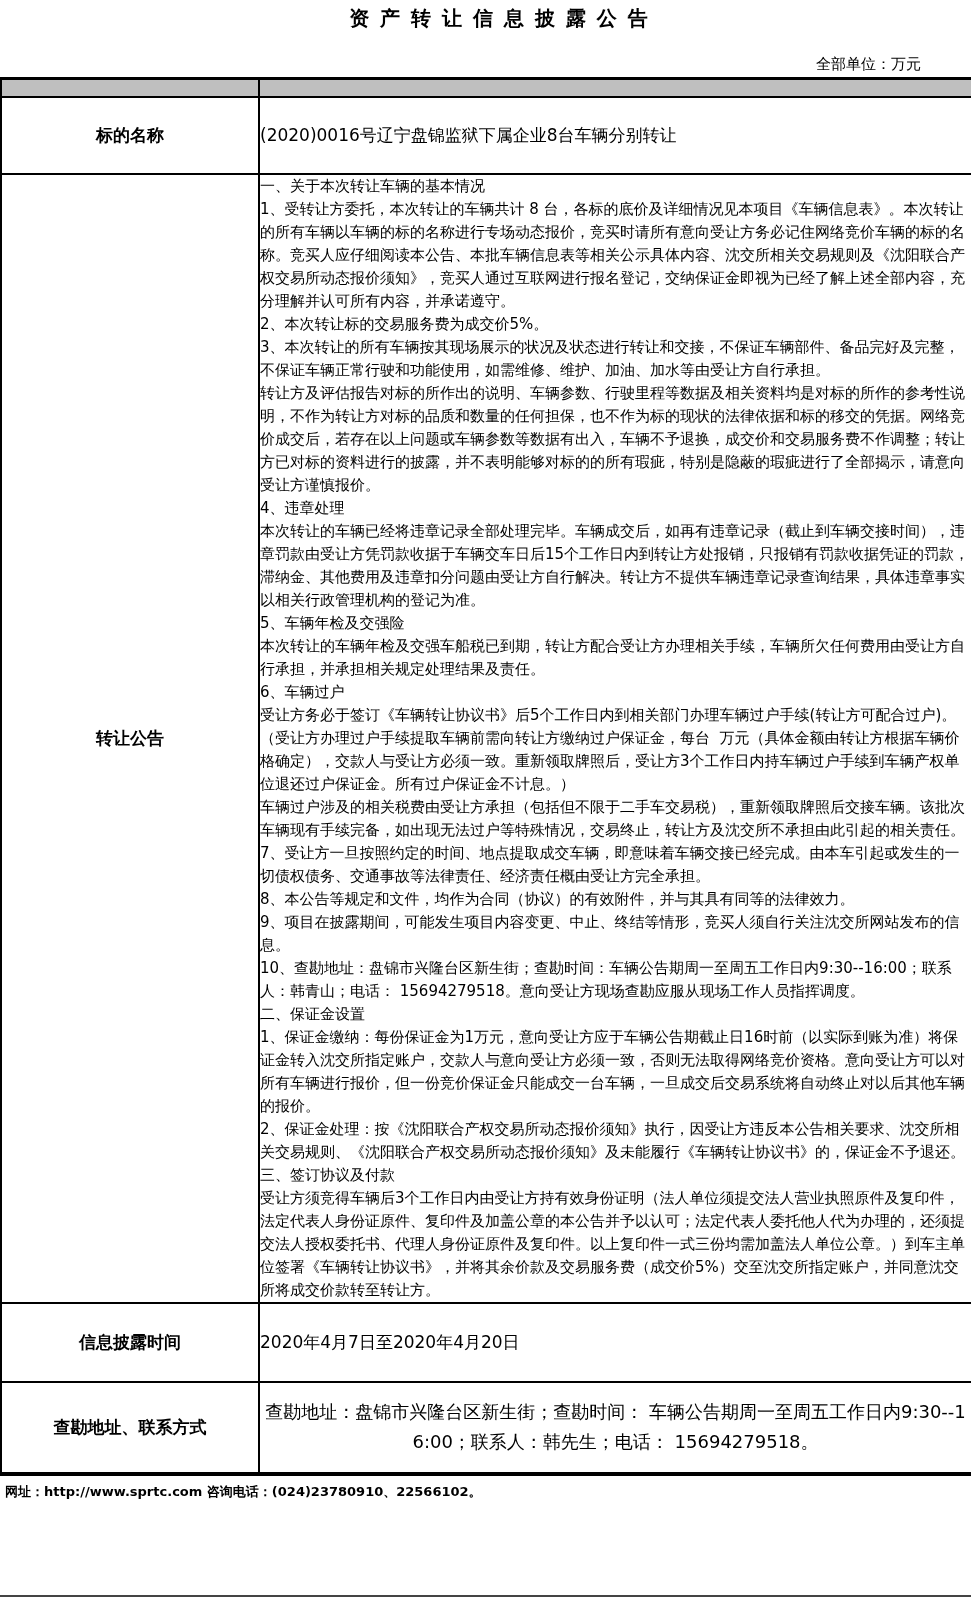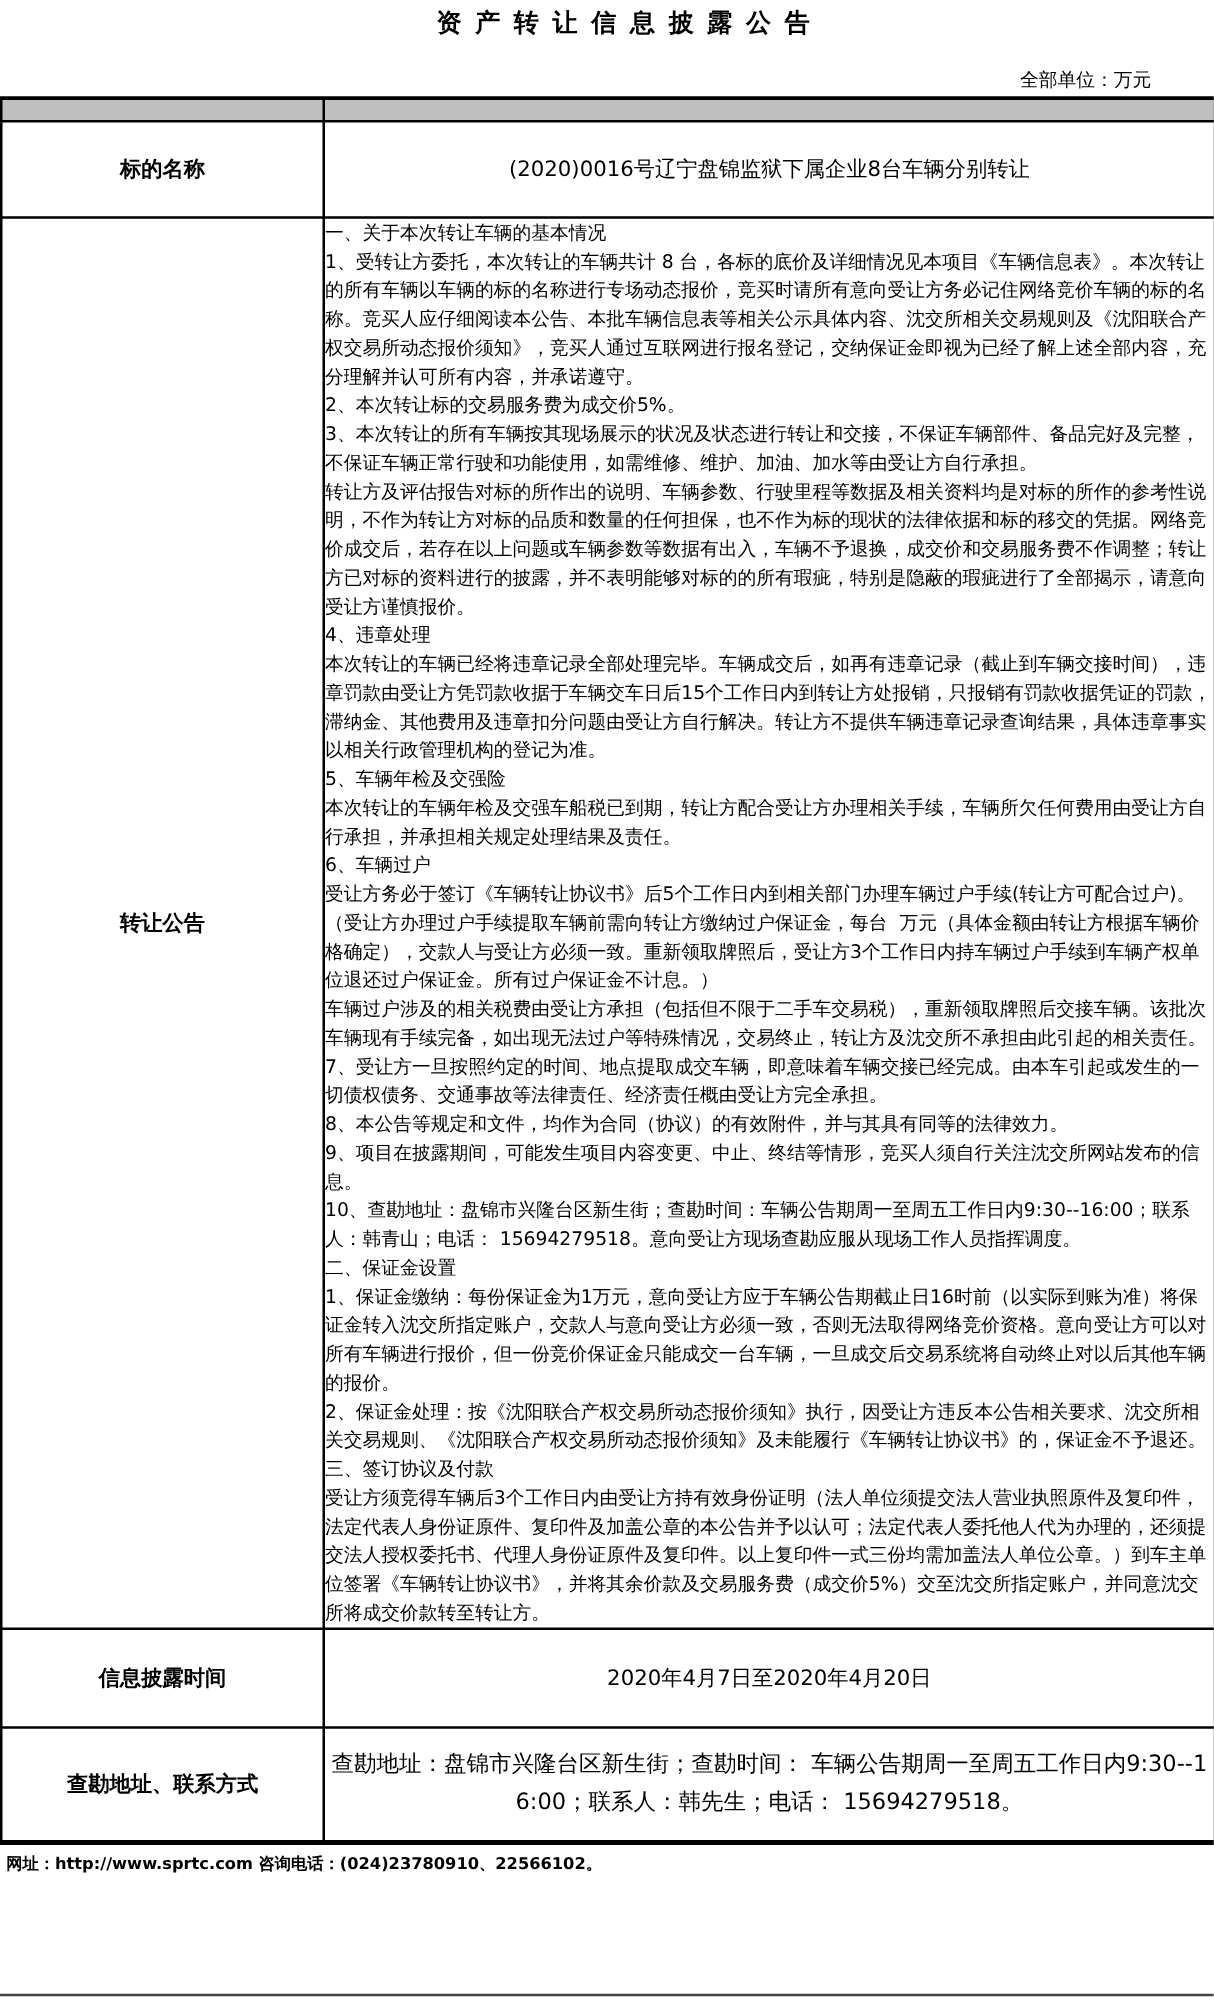--- a/index.html
+++ b/index.html
@@ -42,21 +42,20 @@
     height: 18px;
     border-top: 3px solid #000;
   }
   tr.last td { border-bottom: 4px solid #000; }
   td.label {
     text-align: center;
     font-weight: bold;
     font-size: 17px;
   }
   td.value {
-    text-align: center;
     font-size: 17px;
   }
   td.announce-cell { padding: 0 4px; border-radius: 23px; }
   .announce-text {
     white-space: pre-wrap;
     font-size: 15px;
     line-height: 23px;
     text-align: left;
     word-break: break-all;
   }

